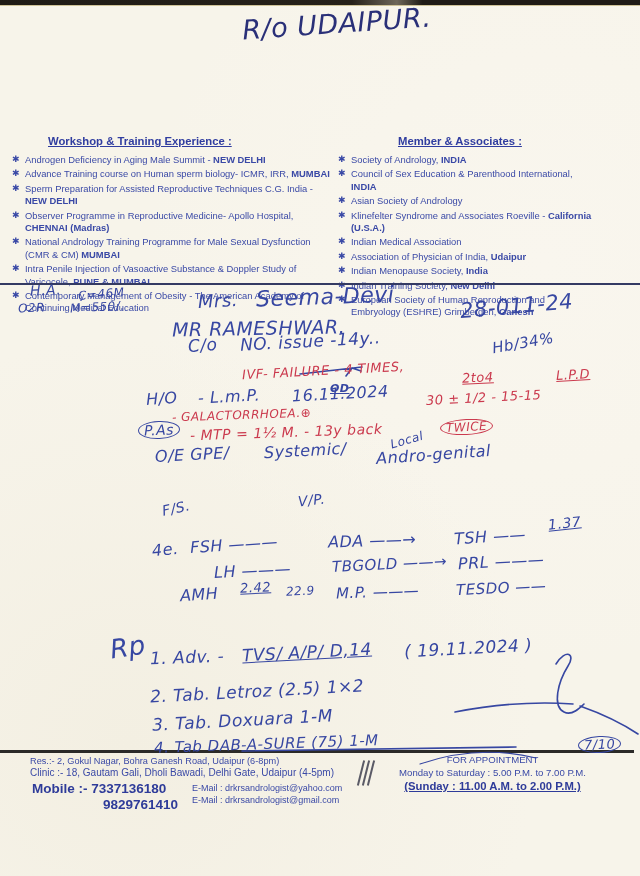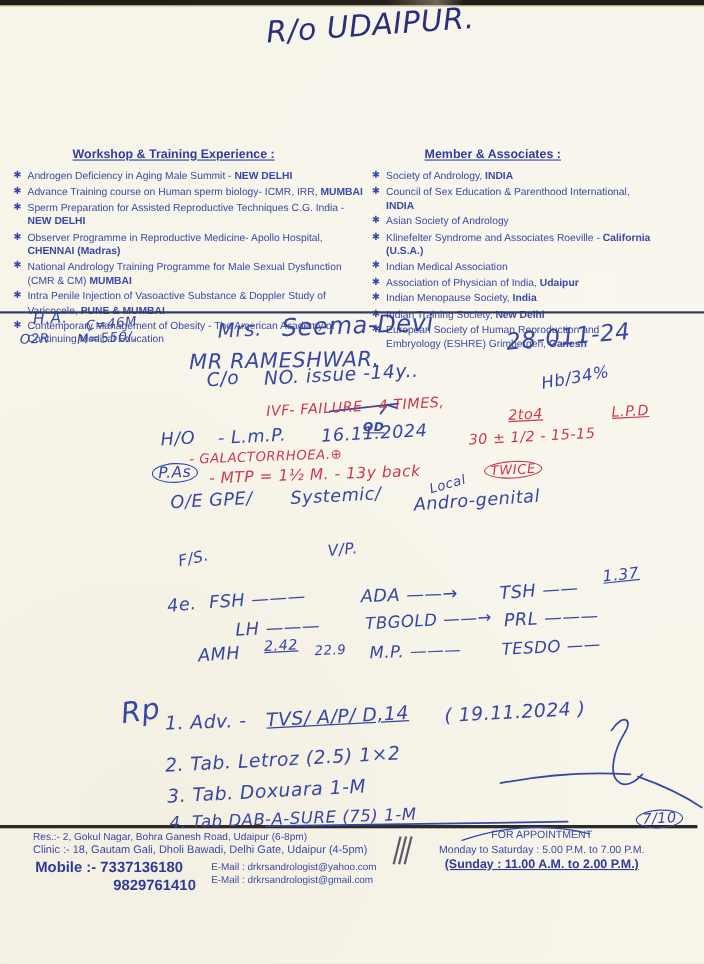--- a/index.html
+++ b/index.html
@@ -21,22 +21,22 @@
   .faculty{font-family:"Liberation Serif",serif;font-weight:bold;font-size:12.5px;
         letter-spacing:.5px;margin-top:1px;text-decoration:underline;color:#2c338f;}
   .specs{font-weight:bold;font-style:italic;font-size:14.5px;letter-spacing:.2px;
         margin-top:6px;color:#2c338f;}
 
   
   .col{position:absolute;top:134px;color:#3a49a6;font-size:9.4px;line-height:1.32;}
   .col.left{left:12px;width:318px;}
   .col.right{left:338px;width:254px;}
   .col h3{font-size:11.3px;font-weight:bold;text-decoration:underline;margin:0 0 5px 0;color:#303da0;}
-  .col.left h3{margin-left:54px;}
-  .col.right h3{margin-left:48px;}
+  .col.left h3{margin-left:36px;}
+  .col.right h3{margin-left:60px;}
   .col ul{list-style:none;margin:0;padding:0;}
   .col li{position:relative;padding-left:13px;margin-bottom:2px;}
   .col .star{position:absolute;left:0;top:0;font-size:9px;}
   .col b{font-weight:bold;}
 
   .rule-main{position:absolute;left:0;top:283px;width:640px;height:2px;background:#343a63;}
   .rule-foot{position:absolute;left:0;top:750px;width:634px;height:3px;background:#2b2a28;}
 
   
   #hw{position:absolute;left:0;top:0;width:640px;height:876px;z-index:6;pointer-events:none;}

